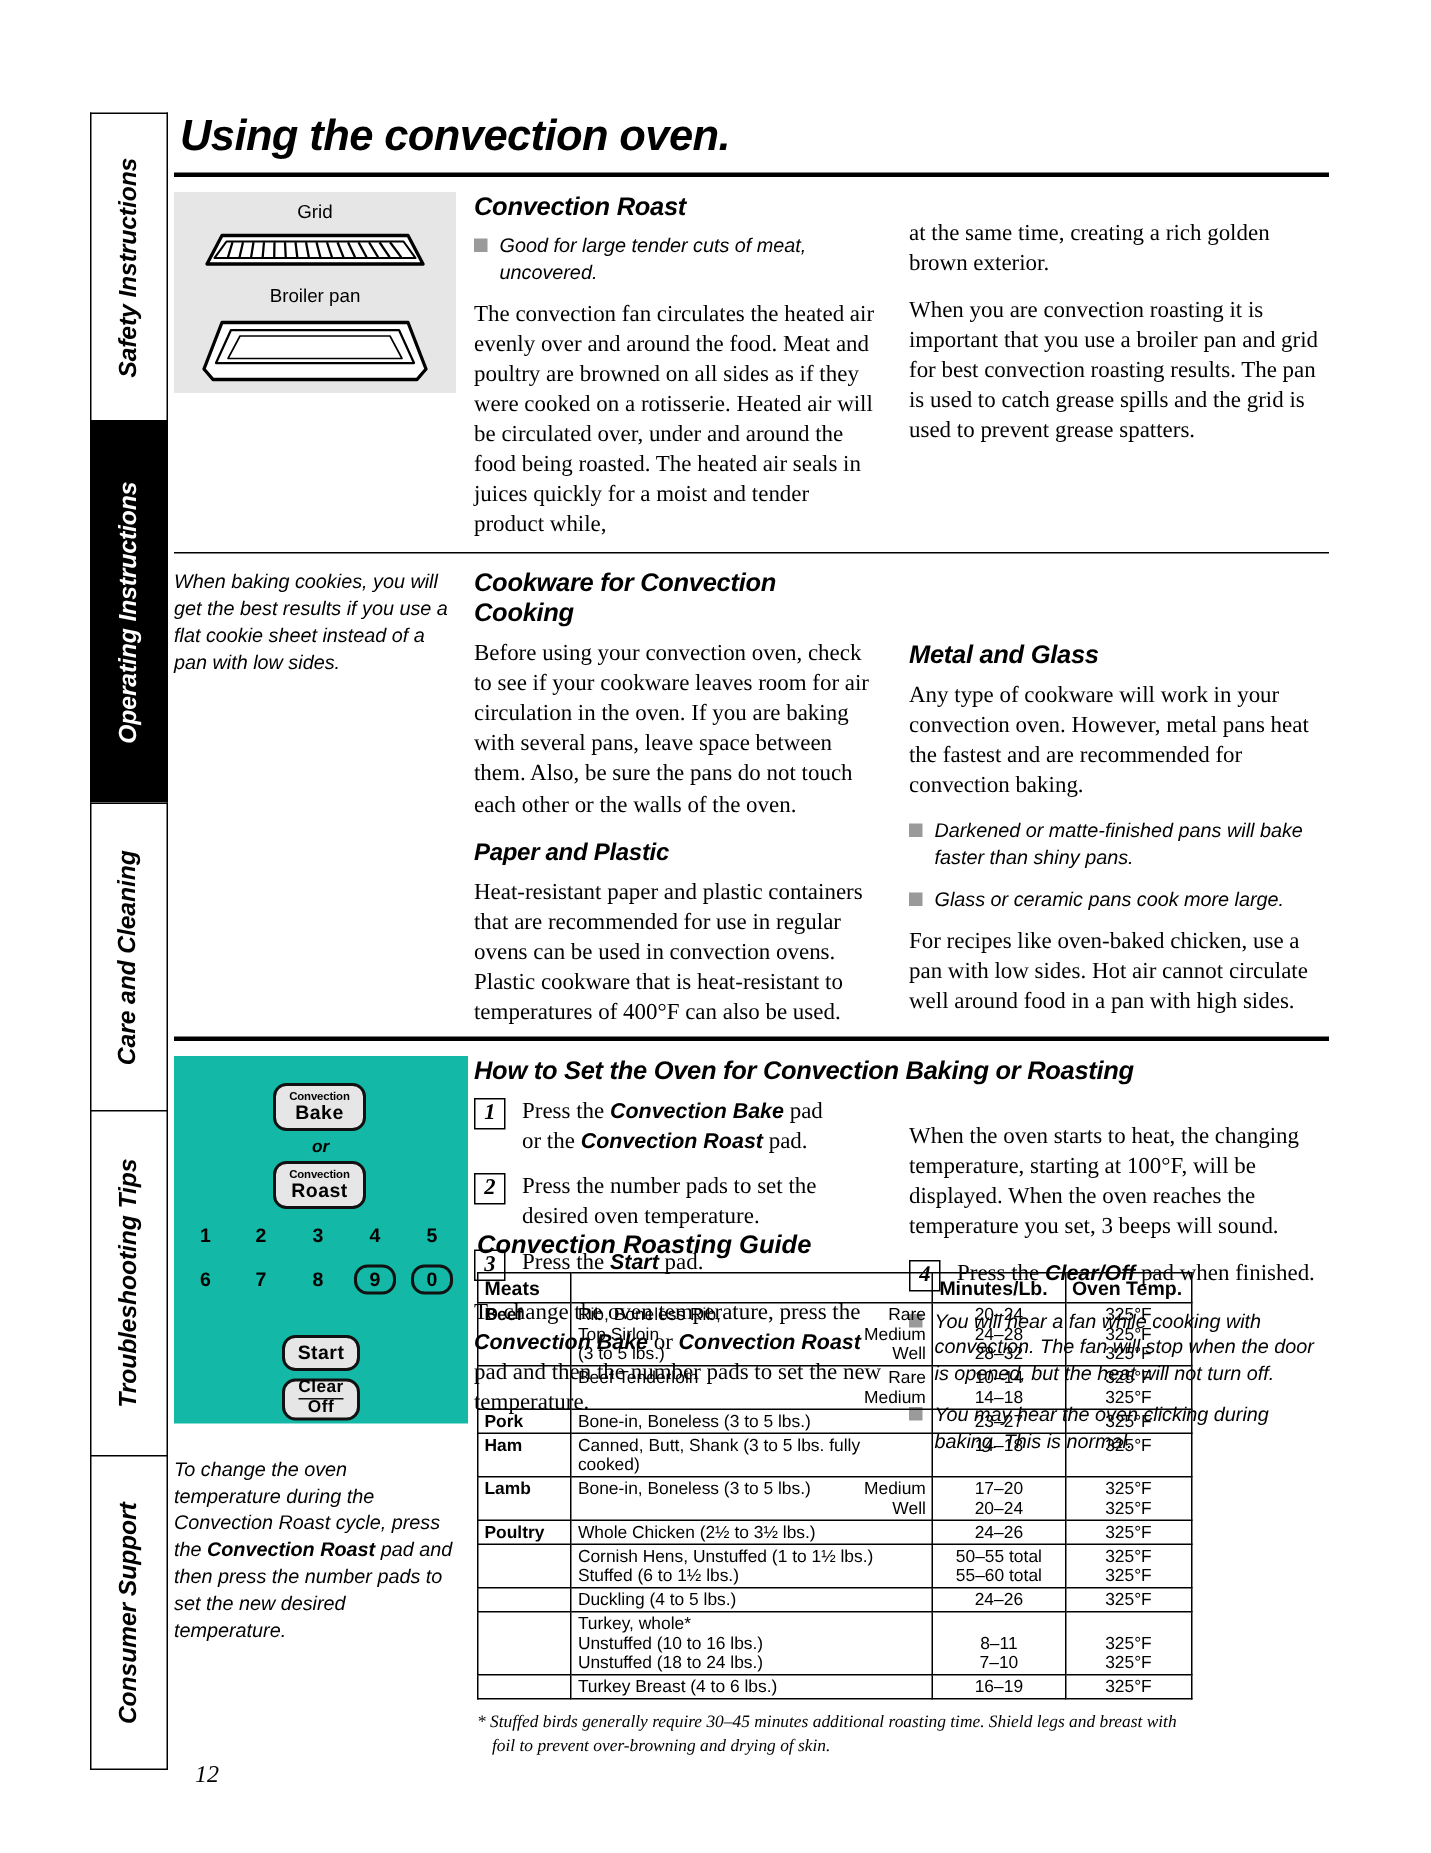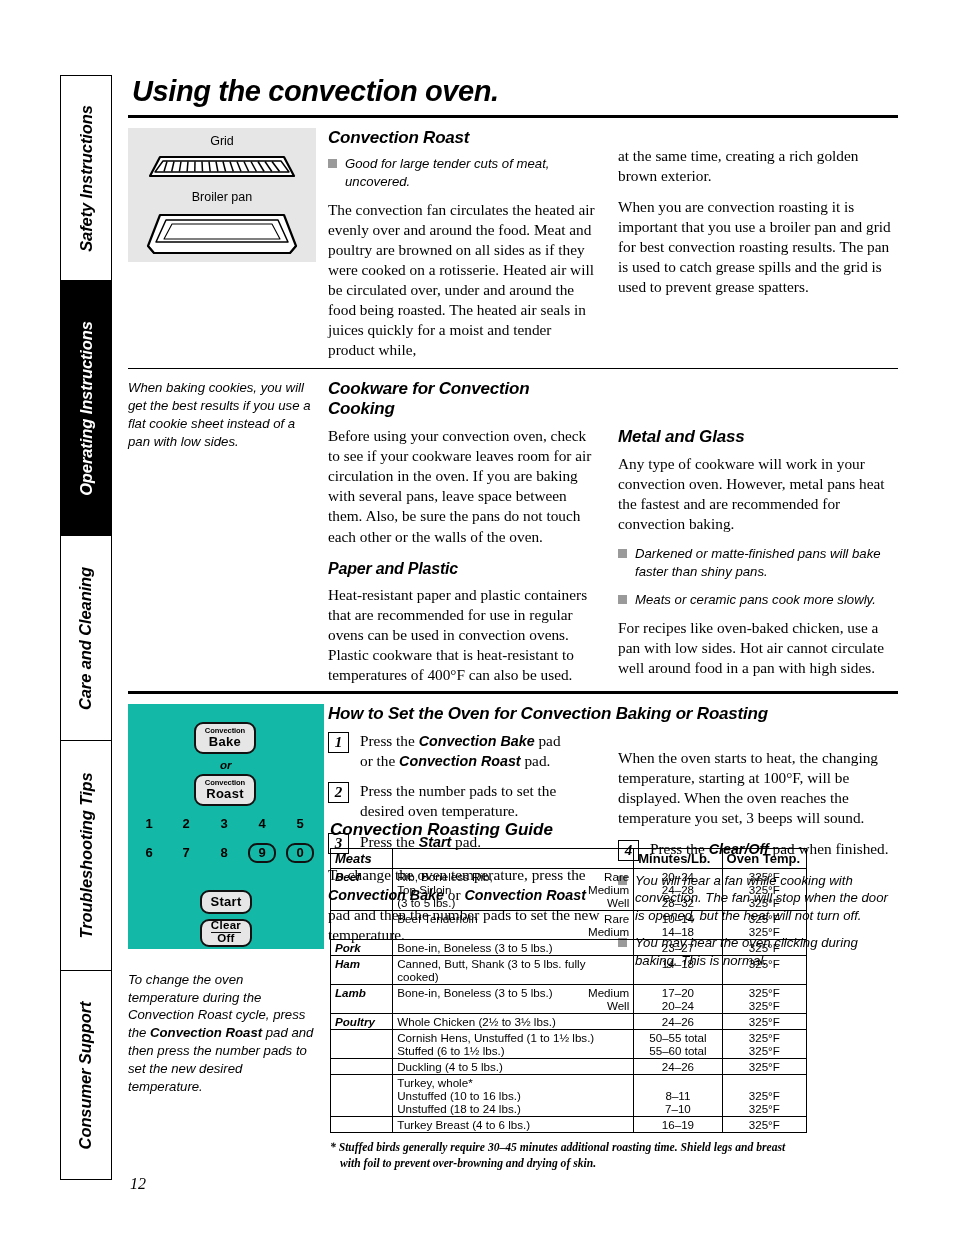--- a/index.html
+++ b/index.html
@@ -42,21 +42,21 @@
     font-style: italic;
     font-size: 16.5px;
     letter-spacing: -0.1px;
     color: #000;
   }
   .tab.active .tab-label { color: #fff; }
 
   
   #page {
     position: absolute;
-    left: 128px; top: 75px;
+    left: 116px; top: 75px;
     width: 770px; height: 1110px;
   }
 
   
   #page-title {
     font-family: "Liberation Sans", sans-serif;
     font-weight: bold;
     font-style: italic;
     font-size: 29px;
     letter-spacing: -0.4px;
@@ -225,38 +225,37 @@
     padding: 1px 4px;
     vertical-align: top;
   }
   table.guide thead th {
     font-weight: bold;
     font-size: 13px;
     text-align: left;
     padding: 2px 4px;
   }
   table.guide thead th.left { text-align: left; }
-  .c-meat  { width: 62px; font-weight: bold; font-style: italic; }
+  .c-meat  { width: 62px; font-weight: bold; }
   .c-desc  { width: 240px; }
   .c-min   { width: 88px; text-align: center; }
   .c-temp  { width: 84px; text-align: center; }
   .desc-wrap { display: flex; justify-content: space-between; }
   .desc-done { padding-left: 10px; text-align: right; white-space: nowrap; }
   .lines span { display: block; }
 
   #footnote {
     font-family: "Liberation Serif", serif;
     font-style: italic;
     font-size: 11.6px;
     line-height: 1.35;
     margin: 7px 0 0 0;
     padding-left: 10px;
     text-indent: -10px;
     width: 477px;
-    font-weight: bold;
   }
   #page-number {
     position: absolute;
     left: 130px; bottom: 42px;
     font-family: "Liberation Serif", serif;
     font-style: italic;
     font-size: 16px;
   }
 </style>
 </head>
@@ -344,21 +343,21 @@
       <h2 class="sec">Cookware for Convection Cooking</h2>
       <p class="body">Before using your convection oven, check to see if your cookware leaves room for air circulation in the oven. If you are baking with several pans, leave space between them. Also, be sure the pans do not touch each other or the walls of the oven.</p>
       <h3 class="sub">Paper and Plastic</h3>
       <p class="body">Heat-resistant paper and plastic containers that are recommended for use in regular ovens can be used in convection ovens. Plastic cookware that is heat-resistant to temperatures of 400°F can also be used.</p>
     </div>
 
     <div class="col-right">
       <h2 class="sec" style="margin-top:30px;">Metal and Glass</h2>
       <p class="body">Any type of cookware will work in your convection oven. However, metal pans heat the fastest and are recommended for convection baking.</p>
       <div class="bullet">Darkened or matte-finished pans will bake faster than shiny pans.</div>
-      <div class="bullet">Meats or ceramic pans cook more slowly.</div>
+      <div class="bullet">Glass or ceramic pans cook more large.</div>
       <p class="body">For recipes like oven-baked chicken, use a pan with low sides. Hot air cannot circulate well around food in a pan with high sides.</p>
     </div>
   </div>
 
   <div class="rule-thick" style="margin-top:6px;"></div>
 
   <div class="band">
     <div class="col-side">
       <div class="panel-box">
         <div class="pad" style="left:66px; top:18px; width:62px; height:32px;">

